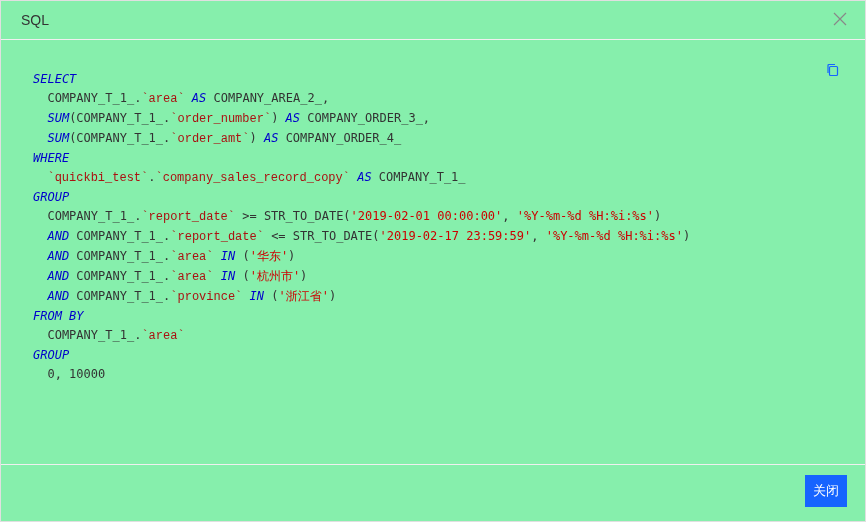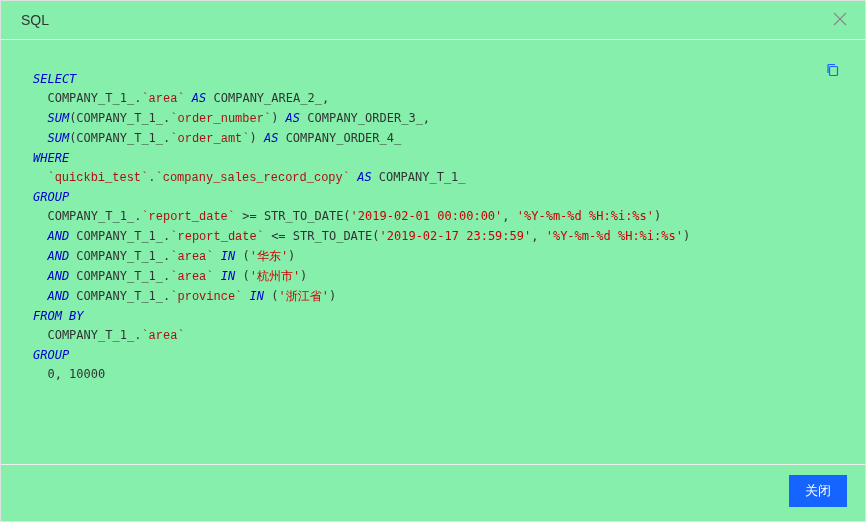--- a/index.html
+++ b/index.html
@@ -65,21 +65,21 @@
   display: flex;
   justify-content: flex-end;
   padding: 10px 18px 14px;
   border-top: 1px solid #f0f0f0;
 }
 .btn-primary {
   background: #1664ff;
   color: #fff;
   border: none;
   font-size: 13px;
-  padding: 7px 16px;
+  padding: 7px 8px;
   cursor: pointer;
 }
 </style>
 </head>
 <body>
 
 <div class="modal">
   <div class="modal-header">
     <div class="modal-title">SQL</div>
     <div class="close-x">

